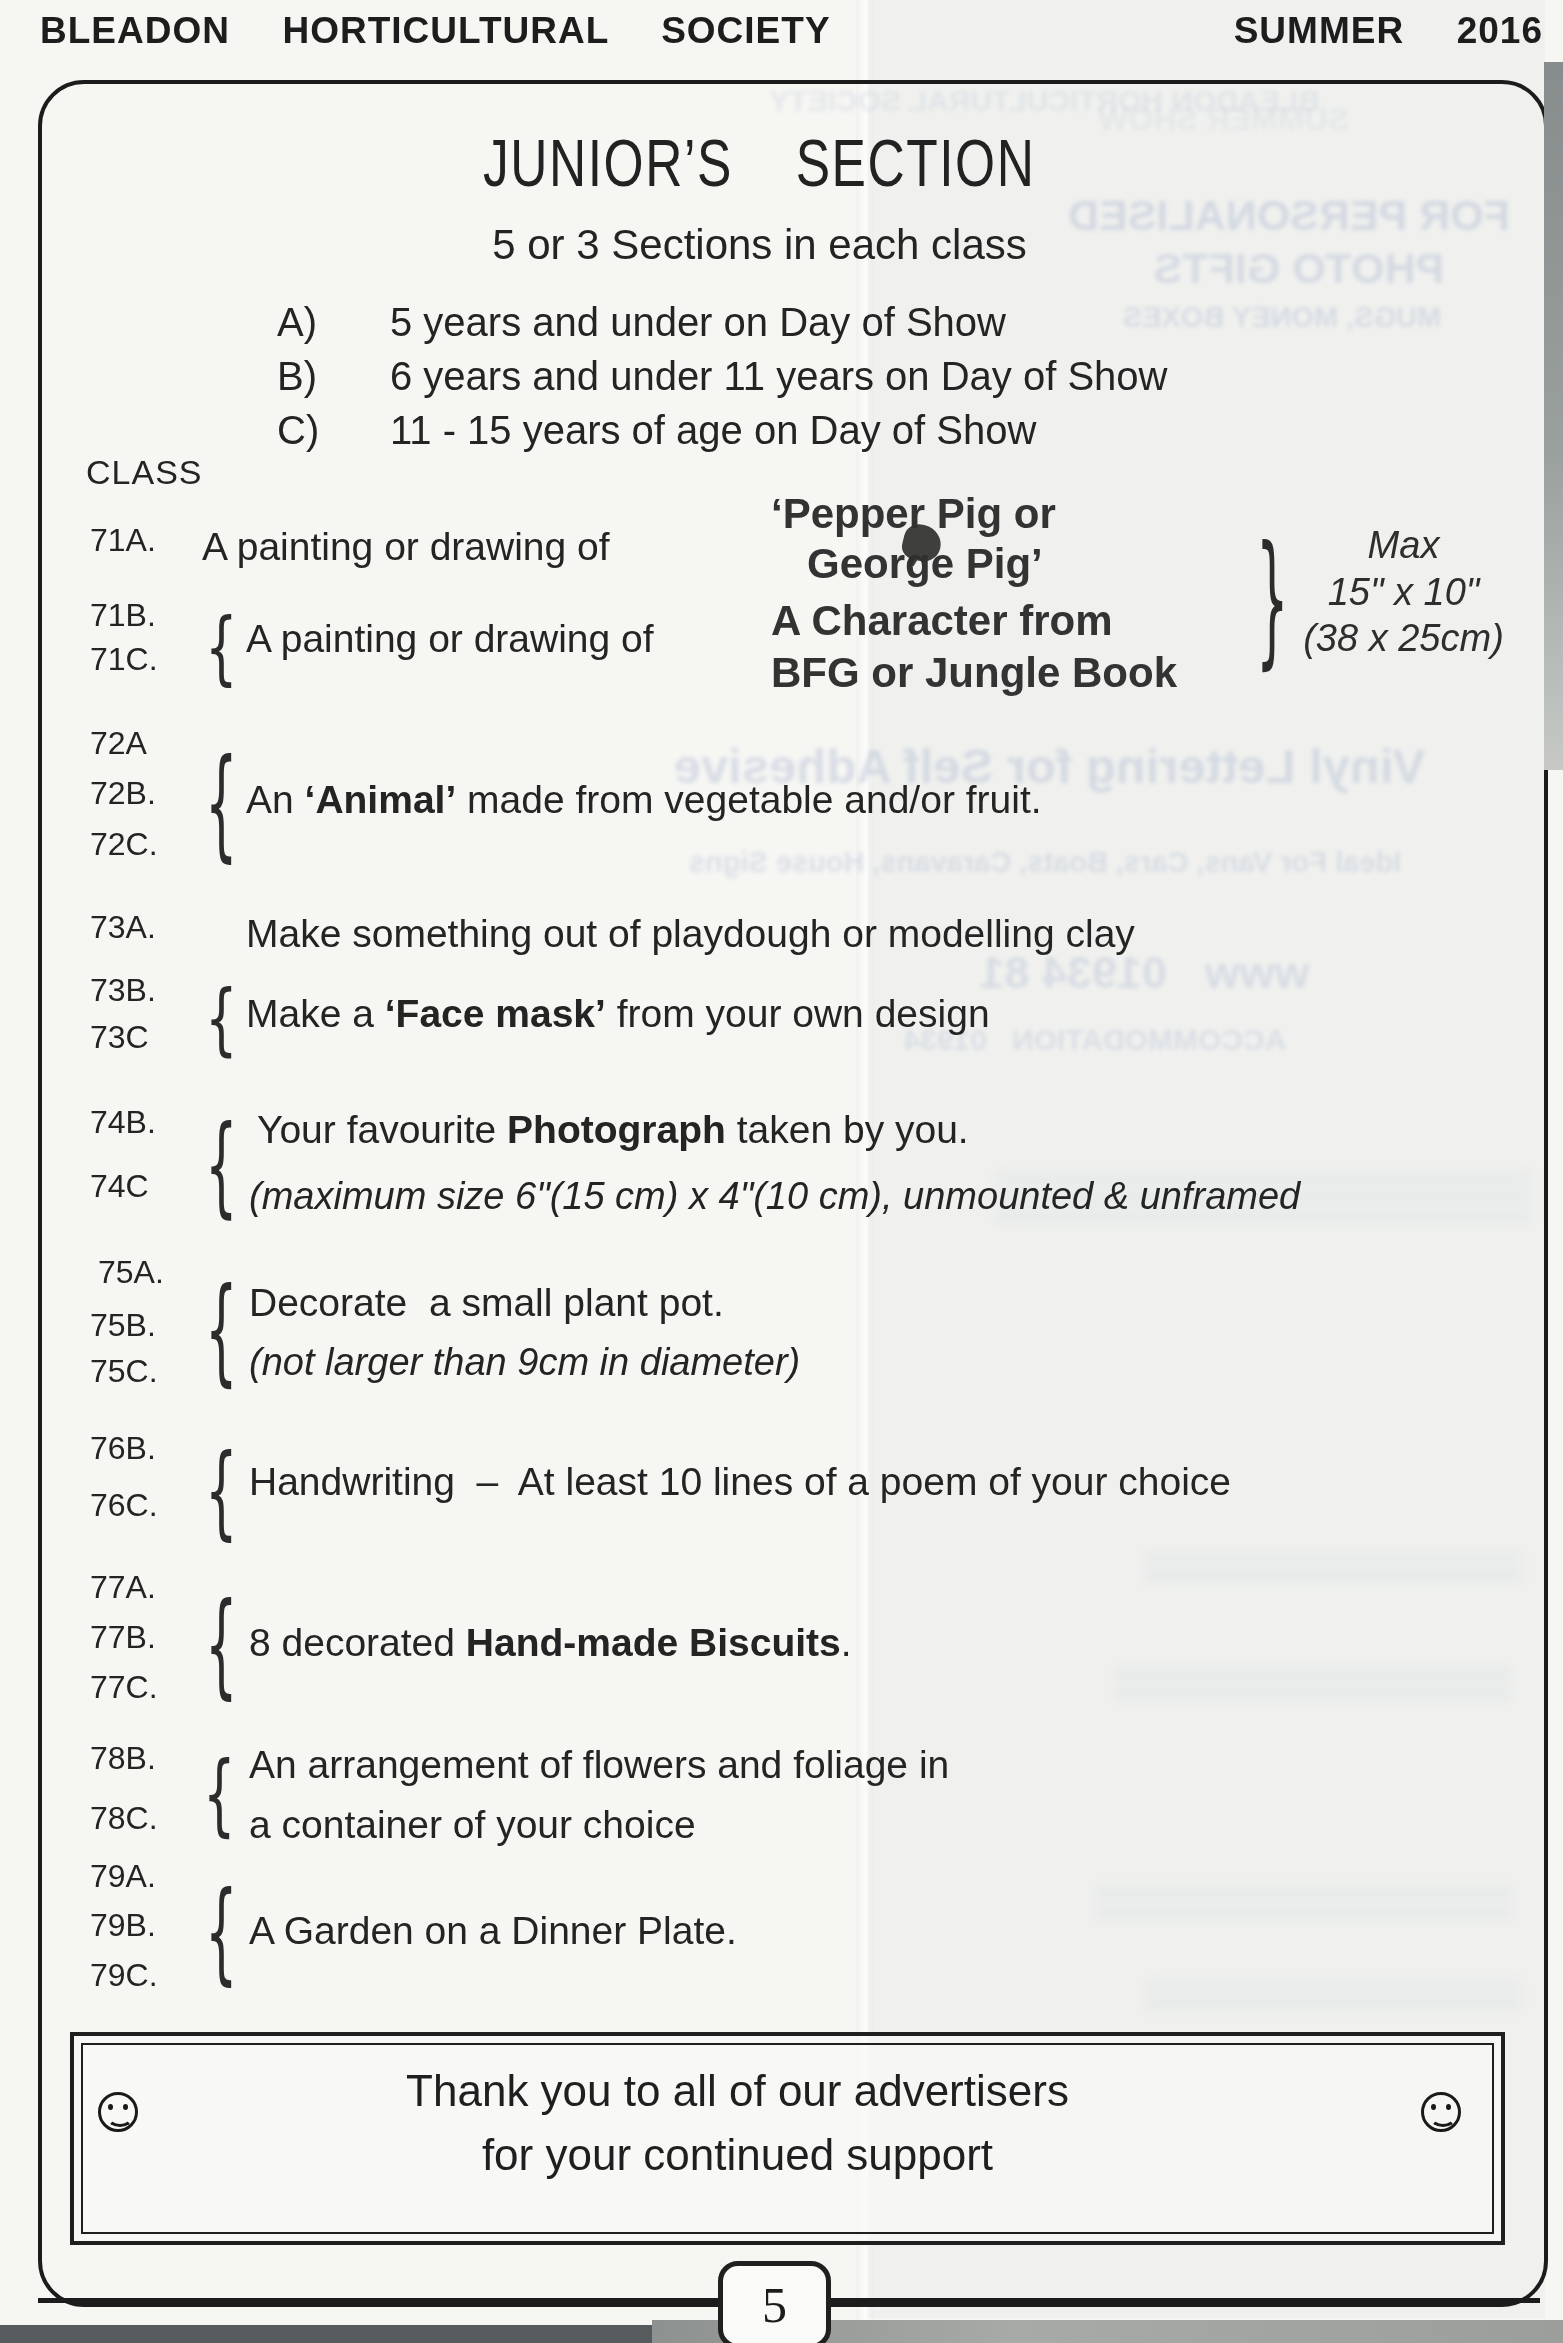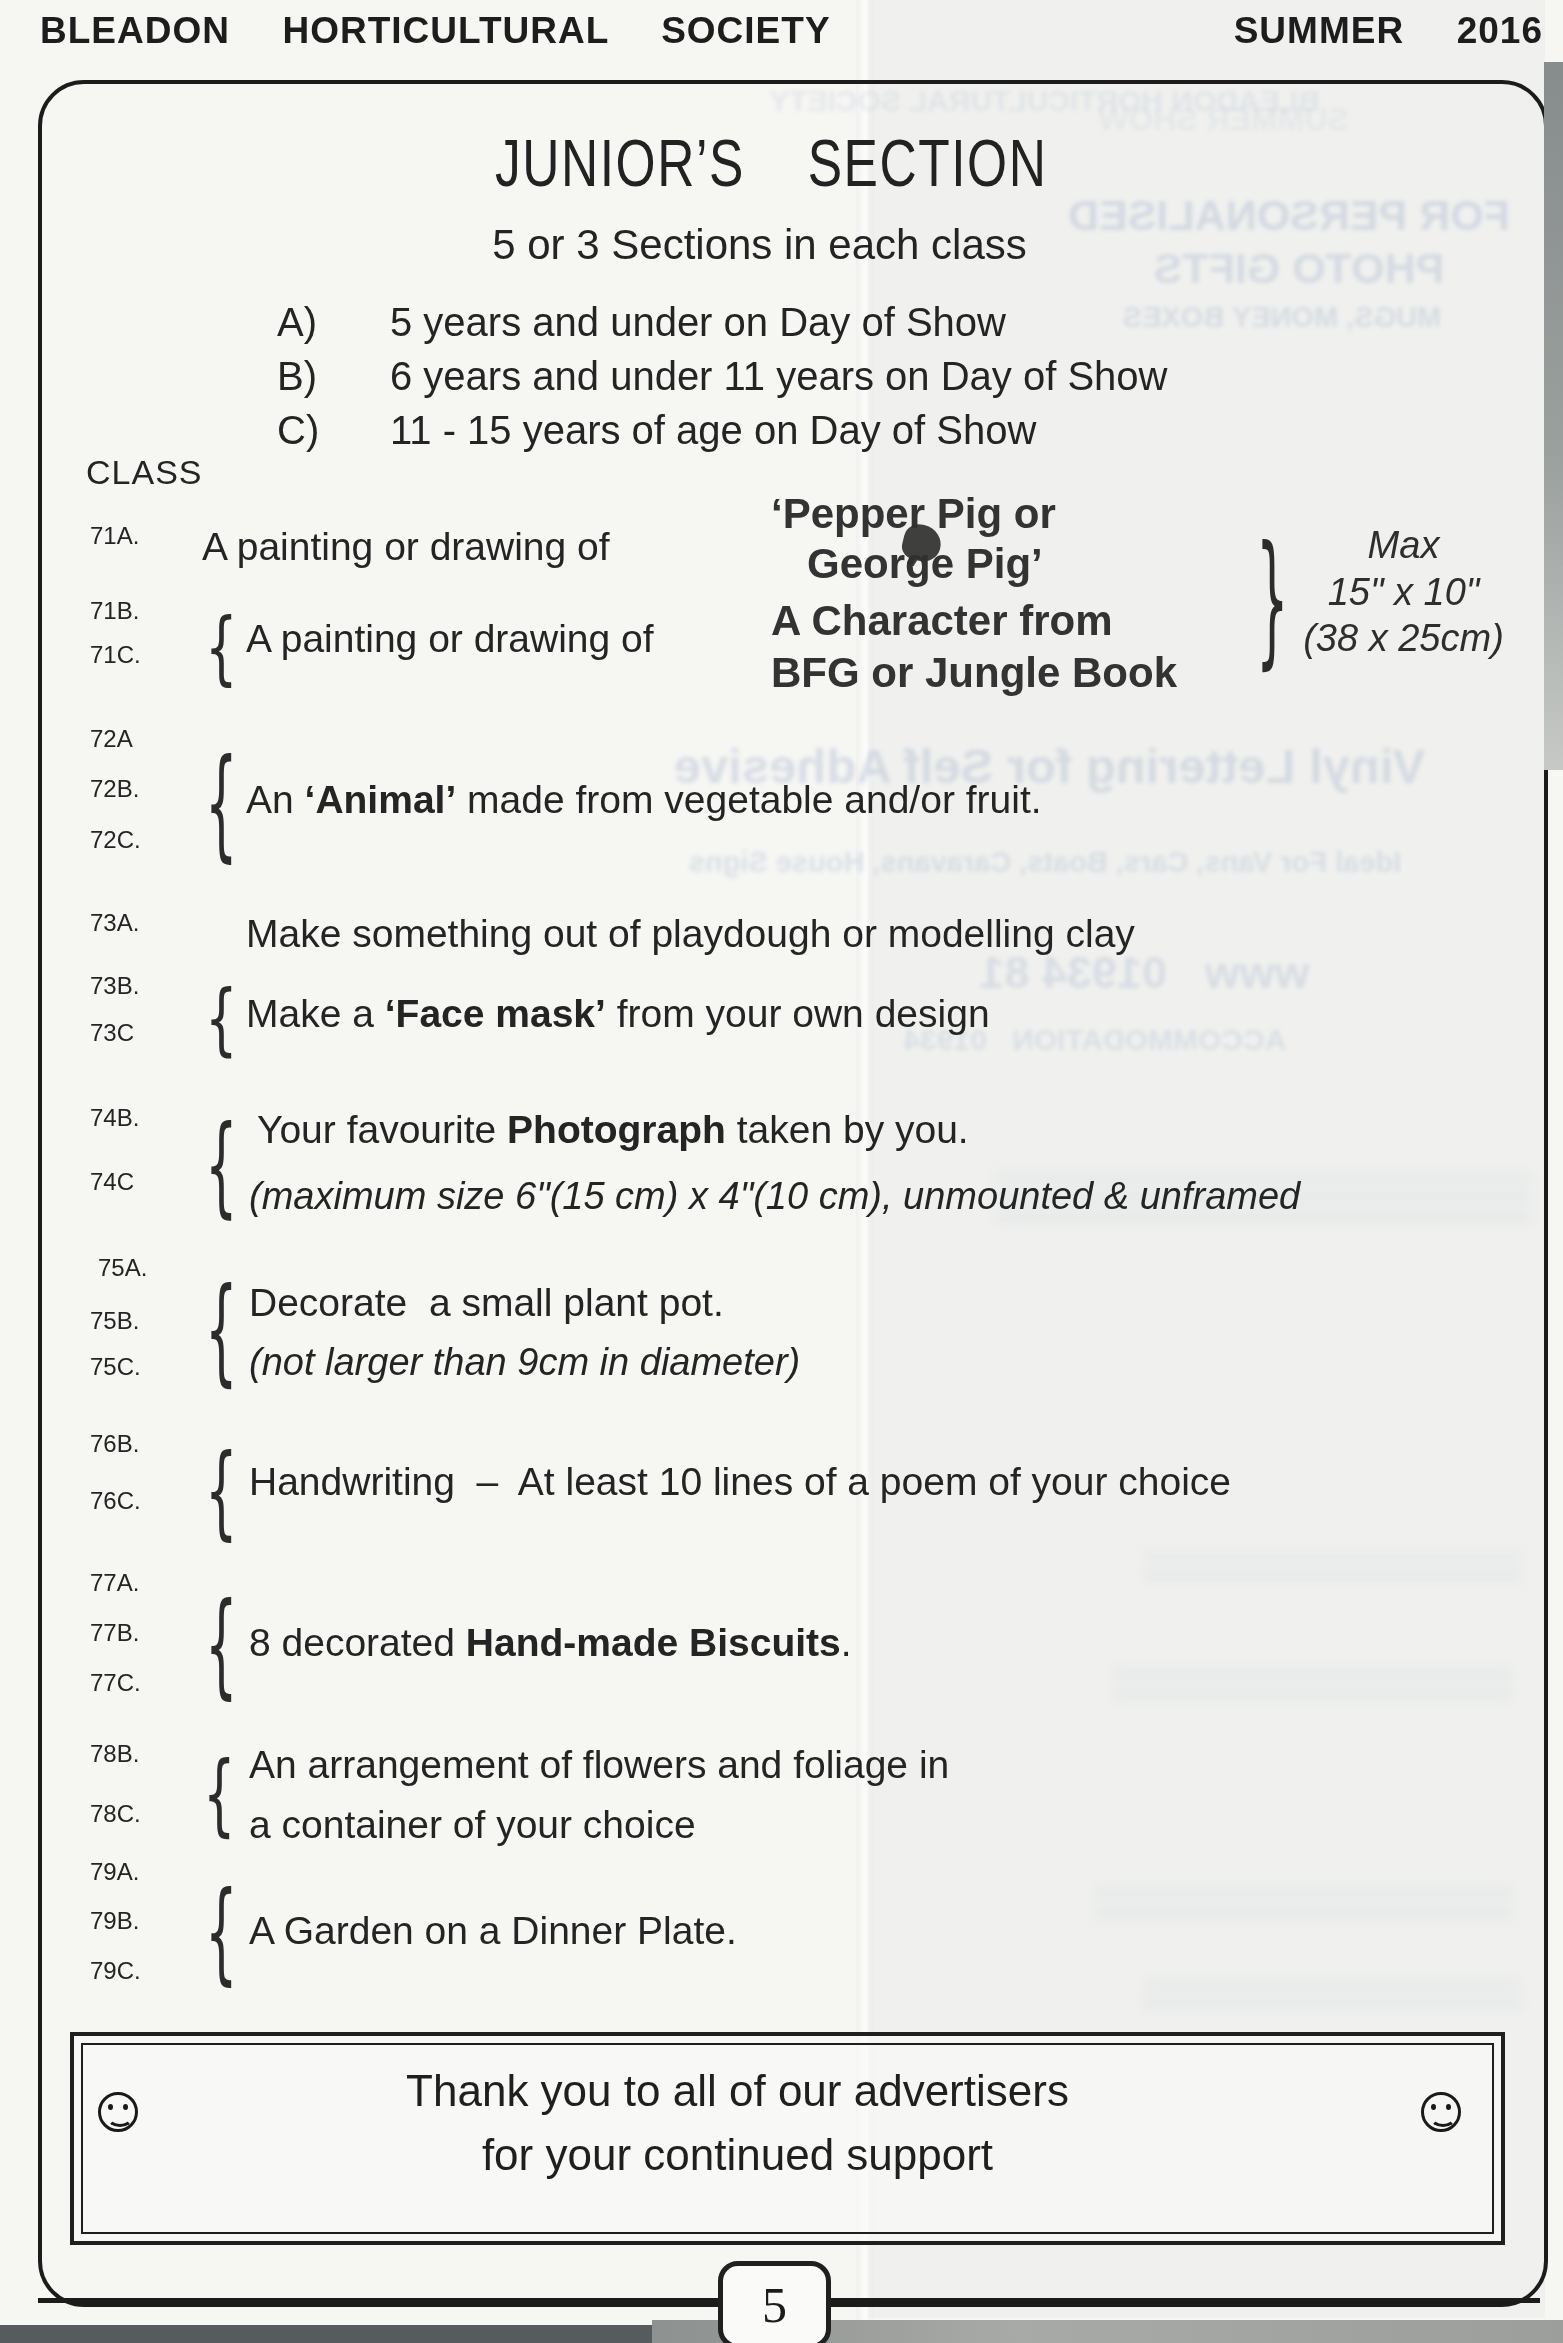--- a/index.html
+++ b/index.html
@@ -18,29 +18,29 @@
   
   .ghost{position:absolute;transform:scaleX(-1);color:#b6c1d6;font-weight:700;
          filter:blur(2px);white-space:pre;text-align:center;}
   .ghost-blob{position:absolute;opacity:.12;filter:blur(6px);
          background:repeating-linear-gradient(0deg,transparent 0 6px,#a9b6cf 6px 20px);}
   
   #main-box{left:38px;top:80px;width:1502px;height:2219px;border:4px solid #1c1c1c;border-radius:46px;}
   
   .hdr{font-weight:700;font-size:37px;letter-spacing:1px;word-spacing:15px;color:#1d1d1d;white-space:pre;}
   
-  #title-wrap{left:38px;top:125px;width:1443px;text-align:center;padding-left:12px;}
+  #title-wrap{left:38px;top:125px;width:1443px;text-align:center;}
   #title-wrap span{display:inline-block;font-size:66px;letter-spacing:2px;word-spacing:20px;
                    transform:scaleX(.78);white-space:pre;color:#222;}
   #subtitle{left:38px;top:221px;width:1443px;text-align:center;font-size:42px;}
   
   .age-label{font-size:40px;}
   .age-text{font-size:40px;white-space:pre;}
   #class-heading{left:86px;top:453px;font-size:34px;letter-spacing:1px;}
-  .num{font-size:24px;white-space:pre;}
+  .num{font-size:32px;white-space:pre;}
   .desc{font-size:39px;white-space:pre;}
   .desc .b{font-weight:700;}
   .desc .i{font-style:italic;font-size:38px;}
   .brace{position:absolute;font-family:"DejaVu Sans",sans-serif;font-size:64px;line-height:80px;
          color:#2c2c2c;transform-origin:top left;}
   .subject{position:absolute;font-weight:700;font-size:42px;color:#333;white-space:pre;}
   .size-line{position:absolute;left:1284px;width:239px;text-align:center;
              font-style:italic;font-size:38px;color:#2e2e2e;white-space:pre;}
   #pen-blot{left:903px;top:525px;width:38px;height:36px;background:#30302e;
             border-radius:46% 60% 52% 40%;transform:rotate(14deg);opacity:.92;}

